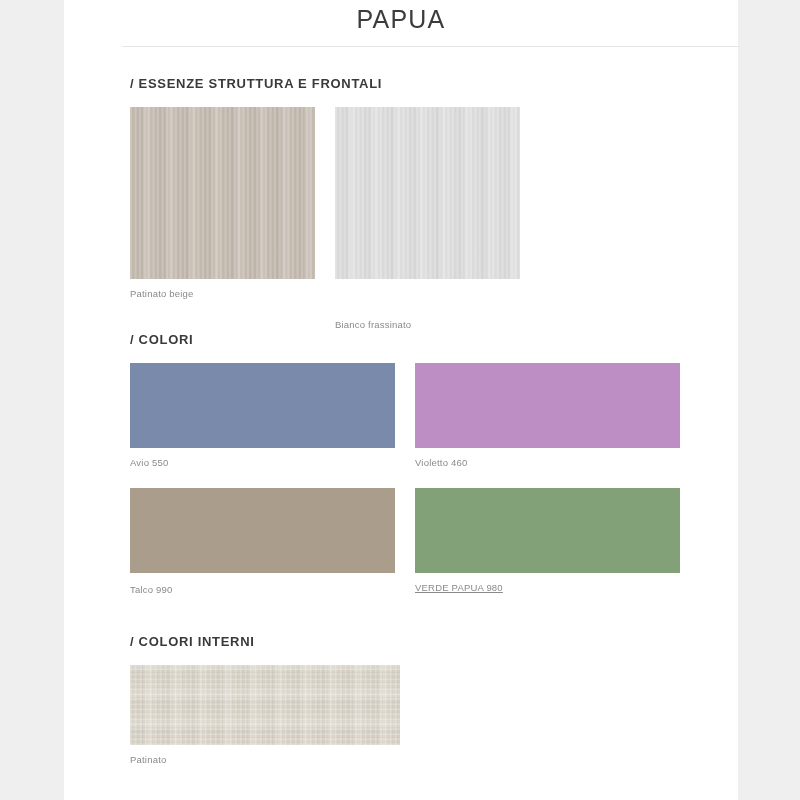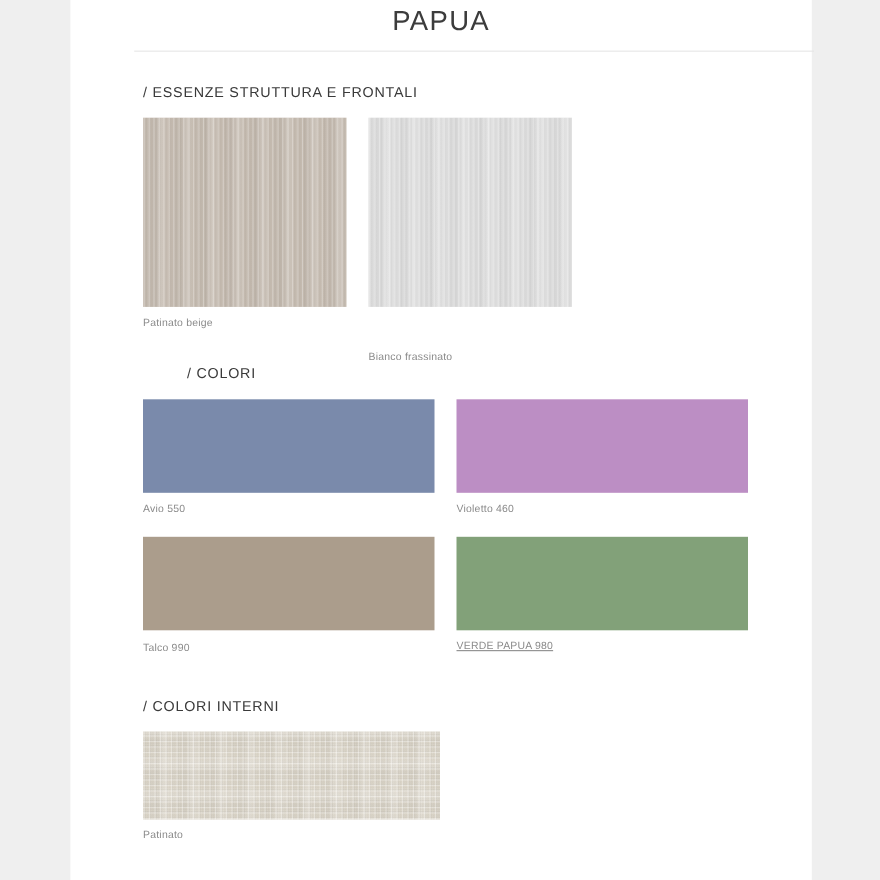--- a/index.html
+++ b/index.html
@@ -59,21 +59,21 @@
     position: absolute;
     left: 0;
     width: 608px;
   }
   .section-essenze { top: 76px; }
   .section-colori  { top: 332px; }
   .section-interni { top: 634px; }
 
   .section-heading {
     font-size: 13px;
-    font-weight: 400;
+    font-weight: 700;
     letter-spacing: 0.7px;
     color: #3a3a3a;
     margin: 0 0 16px 0;
     white-space: nowrap;
   }
 
   
   .swatch-row {
     display: flex;
     gap: 20px;
@@ -189,21 +189,21 @@
 
         <div class="swatch">
           <span class="swatch-chip chip-square tex-grain" style="background-color: rgb(222, 222, 222);"></span>
           <span class="swatch-label" style="color: rgb(138, 138, 138); margin-top: 40px;">Bianco frassinato</span>
         </div>
 
       </div>
     </div>
 
     <div class="section section-colori">
-      <div class="section-heading" style="color: rgb(58, 58, 58); margin-left: 40px;">/ COLORI</div>
+      <div class="section-heading" style="color: rgb(58, 58, 58);">/ COLORI</div>
       <div class="swatch-grid">
 
         <div class="swatch">
           <span class="swatch-chip chip-wide" style="background-color: rgb(122, 138, 171);"></span>
           <span class="swatch-label" style="color: rgb(138, 138, 138);">Avio 550</span>
         </div>
 
         <div class="swatch">
           <span class="swatch-chip chip-wide" style="background-color: rgb(188, 142, 196);"></span>
           <span class="swatch-label" style="color: rgb(138, 138, 138);">Violetto 460</span>

